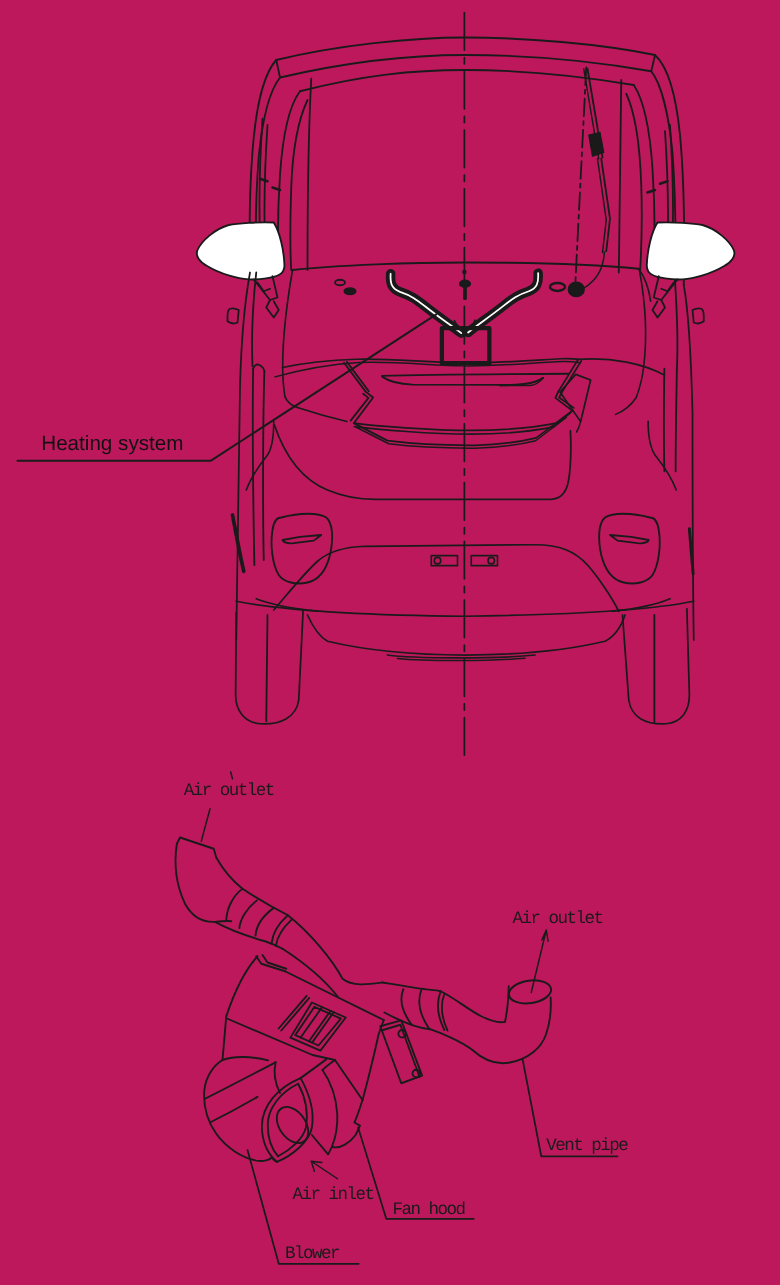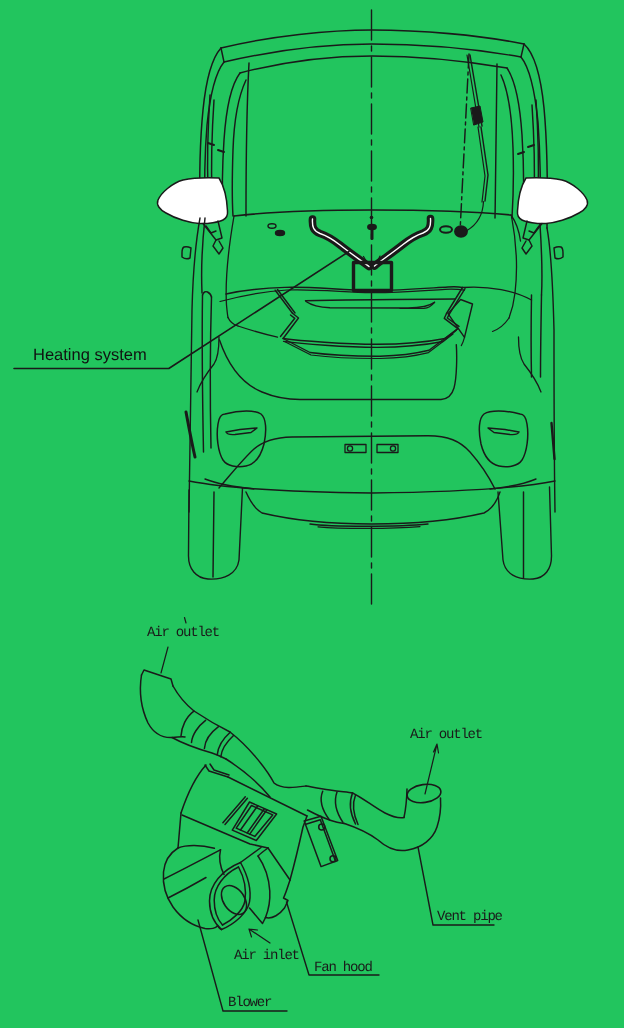--- a/index.html
+++ b/index.html
@@ -1,17 +1,17 @@
 <!DOCTYPE html>
 <html><head>
 <meta charset="utf-8">
 <style>
 html,body{margin:0;padding:0;background:#ffffff;-webkit-font-smoothing:antialiased;}
 text{text-rendering:geometricPrecision;}
-#page{position:relative;width:624px;height:1028px;background:#22c55e;overflow:hidden;}
+#page{position:relative;width:624px;height:1028px;background:#be185d;overflow:hidden;}
 svg{position:absolute;top:0;left:0;}
 .lbl{font-family:"Liberation Mono",monospace;font-size:14px;letter-spacing:-1.2px;fill:#1a1a1a;stroke:none;}
 .hs{font-family:"Liberation Sans",sans-serif;font-size:16.5px;fill:#111;stroke:none;}
 </style>
 </head>
 <body>
 <div id="page">
 <svg width="624" height="1028" viewBox="0 0 624 1028" fill="none" stroke="#1a1a1a" stroke-width="1.45" stroke-linecap="round" stroke-linejoin="round">
 
 <g id="car">

